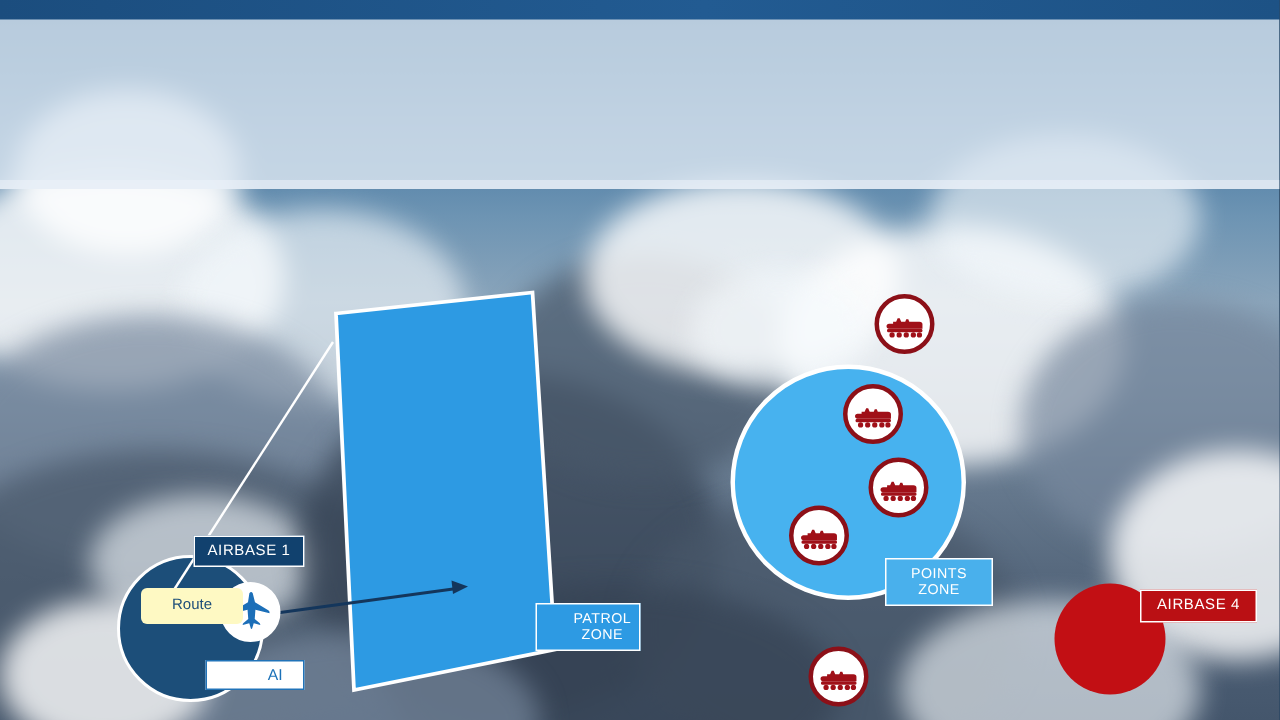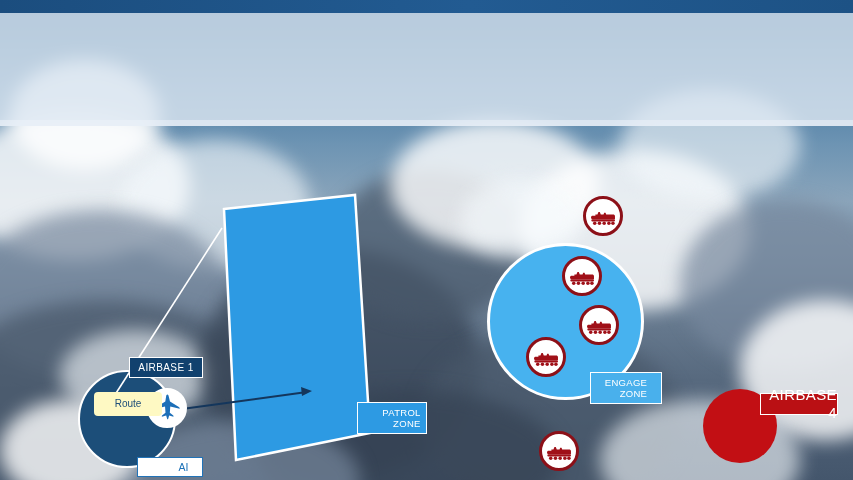--- a/index.html
+++ b/index.html
@@ -104,48 +104,48 @@
     line-height: 1.38;
     text-align: center;
     white-space: pre-line;
   }
   .leader-line { position: absolute; left: 0; top: 0; }
 
   
   .chip {
     position: absolute;
     display: flex; align-items: center; justify-content: center;
-    text-align: right;
+    text-align: center;
     line-height: 1.2;
     white-space: pre-line;
   }
   .chip-airbase1 {
     left: 129px; top: 357px; width: 74px; height: 21px;
     background: #11416e; border: 1.5px solid #ffffff;
     color: #ffffff; font-size: 10px; letter-spacing: .4px;
   }
   .chip-ai {
-    left: 137px; top: 457px; width: 66px; height: 20px;
+    left: 137px; top: 440px; width: 66px; height: 20px;
     background: #ffffff; border: 1.5px solid #2173b8;
     color: #1b71b8; font-size: 10.5px; padding-left: 27px;
   }
   .chip-patrol {
     left: 357px; top: 402px; width: 70px; height: 32px;
     background: #2d9ae3; border: 1.5px solid #ffffff;
     color: #ffffff; font-size: 9.5px; letter-spacing: .3px; padding-left: 19px;
   }
   .chip-engage {
     left: 590px; top: 372px; width: 72px; height: 32px;
     background: #49b0ec; border: 1.5px solid #ffffff;
     color: #ffffff; font-size: 9.5px; letter-spacing: .3px;
   }
   .chip-airbase4 {
     left: 760px; top: 393px; width: 78px; height: 22px;
     background: #ba1014; border: 1.5px solid #ffffff;
-    color: #ffffff; font-size: 15px; letter-spacing: .4px;
+    color: #ffffff; font-size: 10px; letter-spacing: .4px;
   }
   .chip-route {
     left: 94px; top: 392px; width: 68px; height: 24px;
     background: #fef9c3; border-radius: 4px;
     color: #1d4e79; font-size: 10px;
   }
 
   
   .marker {
     position: absolute;
@@ -276,17 +276,17 @@
       <circle cx="28" cy="24" r="2.6" fill="#a01018"></circle>
       <circle cx="34" cy="24" r="2.6" fill="#a01018"></circle>
     </svg>
   </div>
 
   <div class="chip chip-route">Route</div>
   <div class="chip chip-airbase1">AIRBASE 1</div>
   <div class="chip chip-ai">AI</div>
   <div class="chip chip-patrol">PATROL
 ZONE</div>
-  <div class="chip chip-engage">ENGAGE
+  <div class="chip chip-engage">POINTS
 ZONE</div>
   <div class="chip chip-airbase4">AIRBASE 4</div>
 
 </div>
 
 </body></html>

